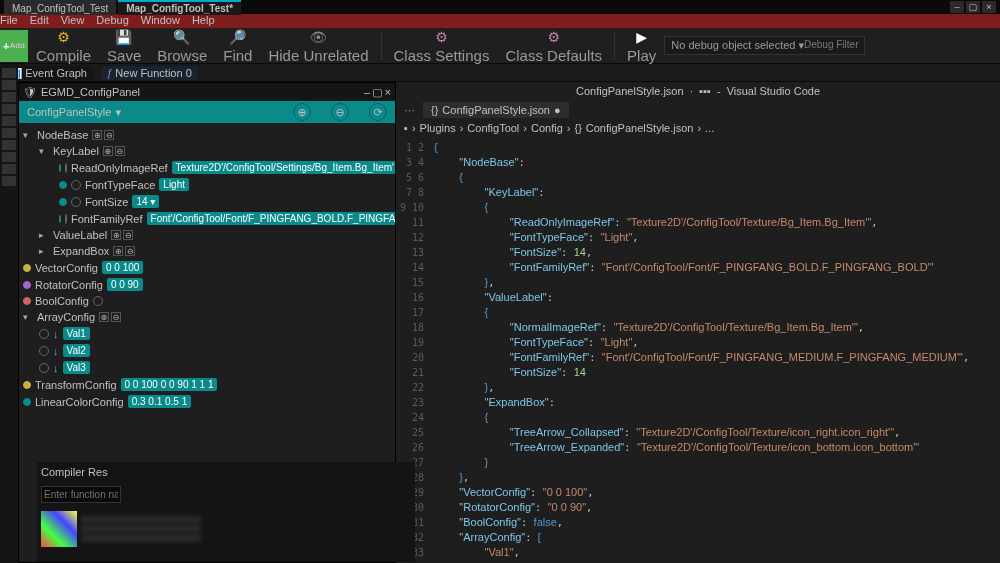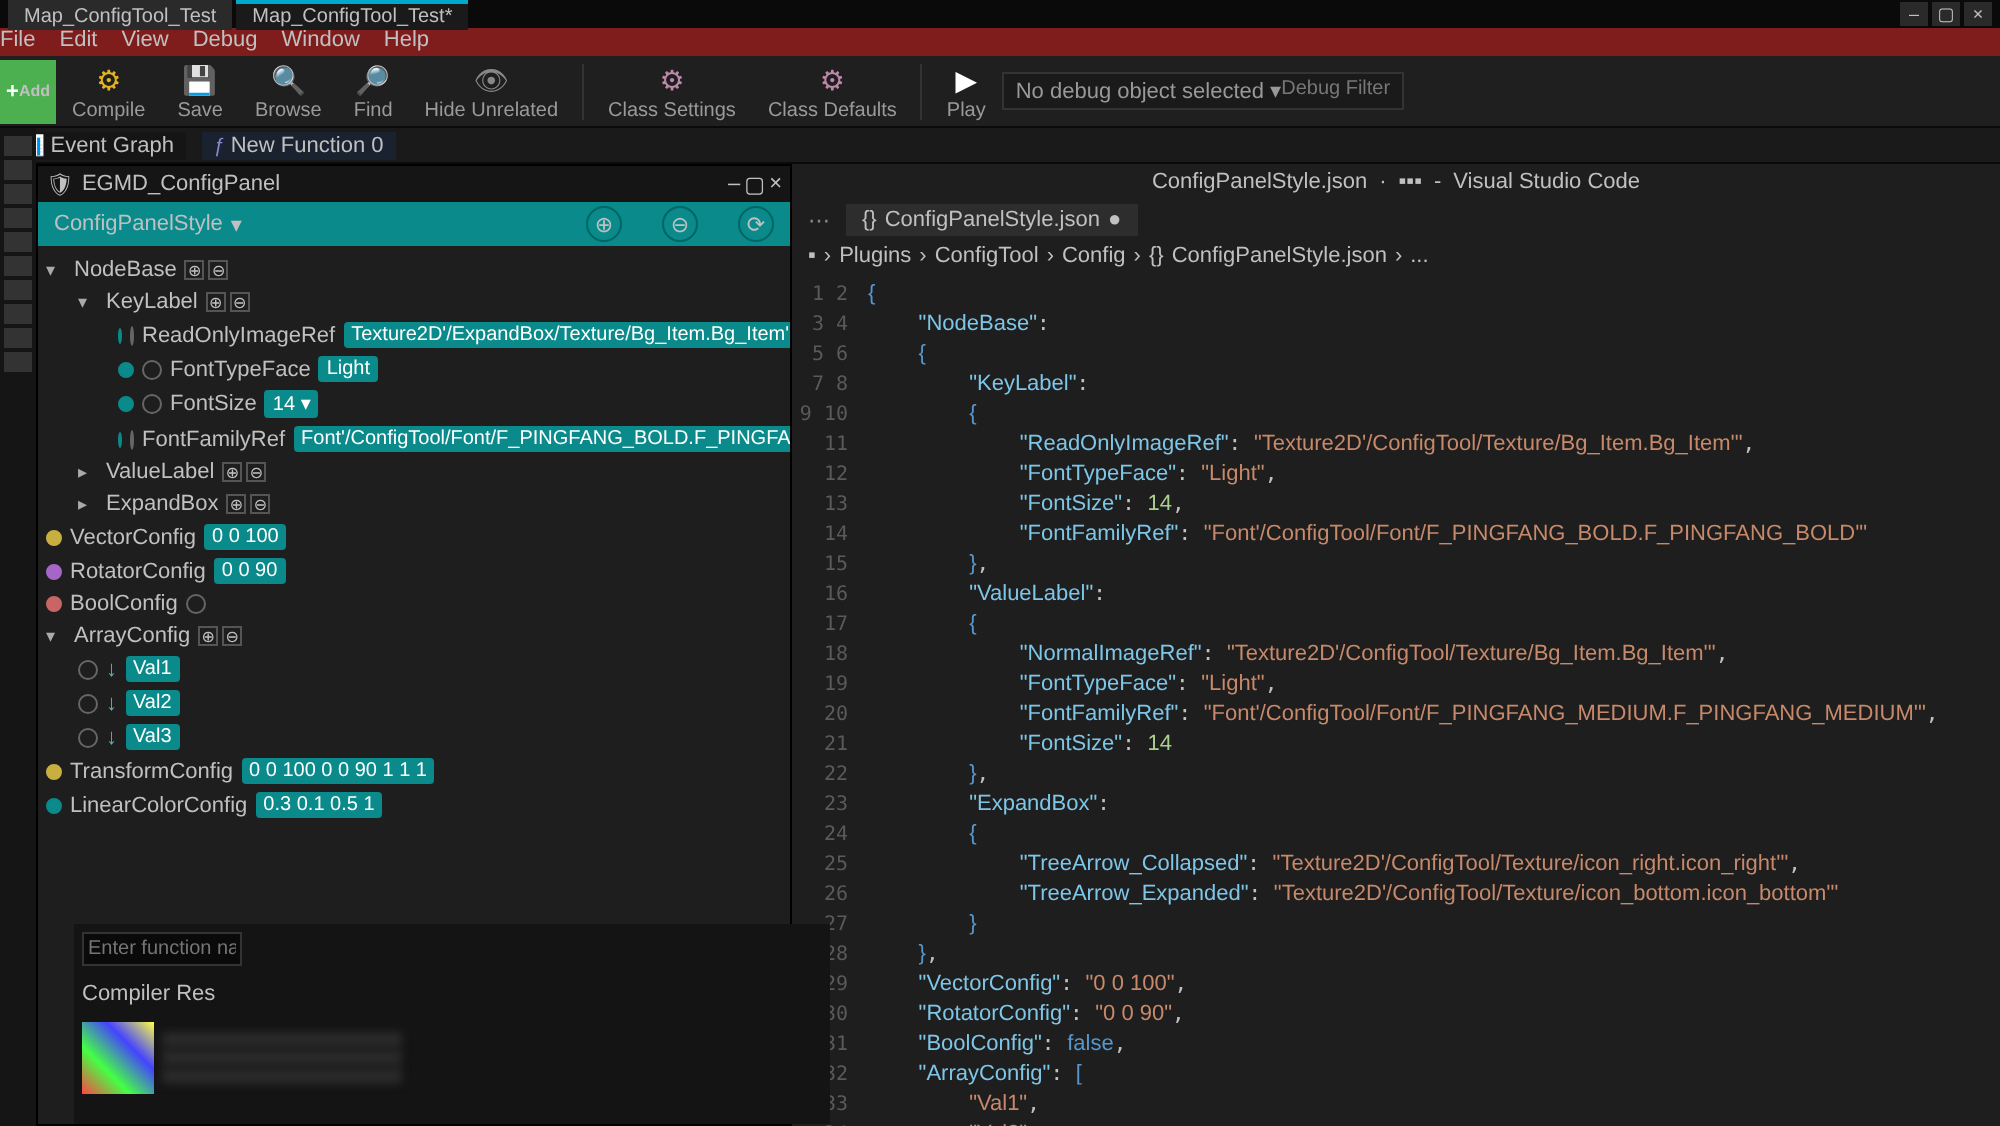--- a/index.html
+++ b/index.html
@@ -1,27 +1,27 @@
 <!DOCTYPE html>
 <html><head>
 <meta charset="utf-8">
 <style>
 * { margin:0; padding:0; box-sizing:border-box; font-family:"Segoe UI",Tahoma,sans-serif; font-size:11px; color:#c0c0c0; }
 body { width:1000px; height:563px; background:#1a1a1a; overflow:hidden; position:relative; }
 .topbar { height:14px; background:#0a0a0a; display:flex; align-items:center; padding:0 4px; }
 .tab { background:#2a2a2a; padding:1px 8px; margin-right:2px; font-size:10px; border-top:2px solid transparent; }
-.tab.active { border-top:2px solid #00a8cc; background:#1a1a1a; }
+.tab.active { border-top:2px solid #00a8cc; background:#1a1a1a;font-weight:bold; }
 .winctrl { margin-left:auto; display:flex; gap:2px; }
 .winctrl span { width:14px; height:12px; background:#2a2a2a; display:flex; align-items:center; justify-content:center; font-size:9px; }
 .menubar { height:14px; background:#7f1d1d; display:flex; padding:0 0; gap:12px; font-size:10px; }
 .toolbar { height:36px; background:#1f1f1f; display:flex; align-items:center; border-bottom:1px solid #0a0a0a; }
 .addbtn { background:#4caf50; height:32px; width:28px; display:flex; align-items:center; justify-content:center; color:#fff; font-weight:bold; }
 .tbtn { display:flex; flex-direction:column; align-items:center; justify-content:center; padding:0 8px; height:36px; gap:1px; }
 .tbtn .ic { width:18px; height:18px; display:flex; align-items:center; justify-content:center; font-size:14px; }
-.tbtn .lbl { font-size:10px; color:#9a9a9a; }
+.tbtn .lbl { font-size:15px; color:#9a9a9a; }
 .dbgsel { background:#1a1a1a; border:1px solid #333; padding:2px 6px; font-size:10px; display:flex; flex-direction:row; }
 .subbar { height:18px; background:#1a1a1a; display:flex; align-items:center; padding:0 4px; gap:8px; border-bottom:1px solid #0a0a0a; }
 .crumb { background:#151515; padding:1px 6px; font-size:10px; color:#88c; }
 .crumb2 { background:#1a1a1a; display:flex; align-items:center; padding:1px 6px; font-size:11px; color:#ccc; }
 .left-gutter { position:absolute; left:0; top:64px; width:18px; bottom:0; background:#151515; display:flex; flex-direction:column; gap:2px; padding-top:4px; }
 .left-gutter .g { height:10px; background:#333; margin:0 2px; }
 .main { position:absolute; left:18px; top:82px; right:0; bottom:0; display:flex; }
 .eupanel { width:378px; background:#1e1e1e; border:1px solid #000; display:flex; flex-direction:column; position:relative; }
 .eu-title { height:18px; background:#151515; display:flex; align-items:center; padding:0 4px; font-size:10px; }
 .eu-title .wctl { margin-left:auto; display:flex; gap:2px; }
@@ -187,21 +187,21 @@
           <span>KeyLabel</span> 
           <div class="rep">
             <span>⊕</span>
             <span>⊖</span>
           </div>
         </div>
       <div class="row indent2">
           <span class="pin teal"></span>
           <span class="circ"></span>
           <span>ReadOnlyImageRef</span> 
-          <span class="val">Texture2D'/ExpandBox/Texture/Bg_Item.Bg_Item'</span>
+          <span class="val">Texture2D'/ConfigTool/Settings/Bg_Item.Bg_Item'</span>
         </div>
       <div class="row indent2">
           <span class="pin teal"></span>
           <span class="circ"></span>
           <span>FontTypeFace</span> 
           <span class="val">Light</span>
         </div>
       <div class="row indent2">
           <span class="pin teal"></span>
           <span class="circ"></span>
@@ -275,24 +275,24 @@
         </div>
       <div class="row">
           <span class="pin teal"></span>
           <span>LinearColorConfig</span> 
           <span class="val">0.3 0.1 0.5 1</span>
         </div>
     </div>
 
     <div class="taskbar">
       <div class="row2">
+          <span>Compiler Res</span>
+        </div>
+      <div class="row2">
           <input style="background: rgb(10, 10, 10); border: 1px solid rgb(51, 51, 51); padding: 2px; width: 80px; font-size: 10px; color: rgb(102, 102, 102);" placeholder="Enter function na">
-        </div>
-      <div class="row2">
-          <span>Compiler Res</span>
         </div>
       <div class="row2">
         <div class="sq" style="background:linear-gradient(45deg,#f44,#4f4,#44f,#ff4)"></div>
         <div>
             <div class="blur"></div>
             <div class="blur"></div>
             <div class="blur"></div>
           </div>
       </div>
     </div>

